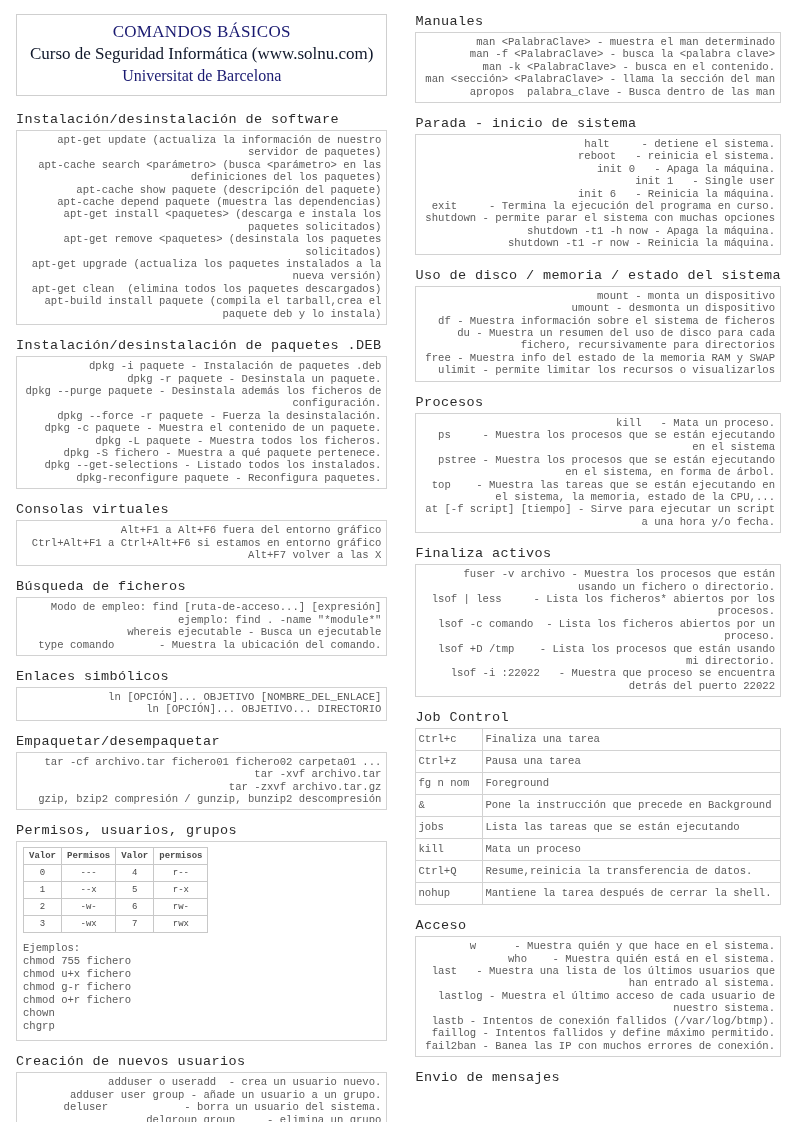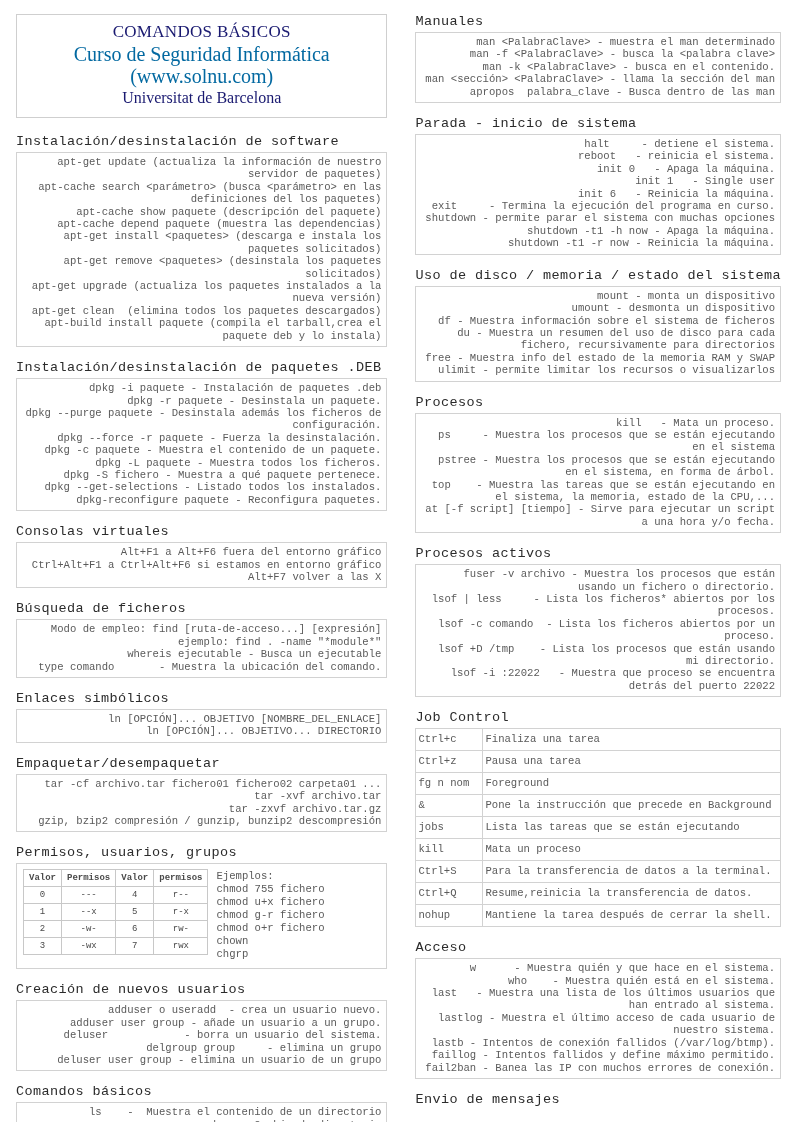--- a/index.html
+++ b/index.html
@@ -41,22 +41,22 @@
   }
   .title-box .t1 {
     font-family: "Liberation Serif", "DejaVu Serif", serif;
     color: #191970;
     font-size: 17px;
     line-height: 22px;
     letter-spacing: 0.3px;
   }
   .title-box .t2 {
     font-family: "Liberation Serif", "DejaVu Serif", serif;
-    color: #0369a1;
-    font-size: 20px;
+    color: #0f172a;
+    font-size: 17px;
     line-height: 22px;
   }
   .title-box .t3 {
     font-family: "Liberation Serif", "DejaVu Serif", serif;
     color: #191970;
     font-size: 16px;
     line-height: 22px;
   }
 
   
@@ -82,20 +82,21 @@
   }
   .sec-body .ln { display: block; white-space: pre-wrap; }
 
   
   .perm-wrap {
     border: 1px solid #d2d2d2;
     padding: 5px 6px 7px 6px;
     display: flex;
     align-items: flex-start;
     gap: 8px;
+    flex-direction: column;
   }
   table.perm {
     border-collapse: collapse;
     font-size: 9px;
     color: #4a4a4a;
   }
   table.perm th, table.perm td {
     border: 1px solid #c8c8c8;
     text-align: center;
     padding: 2px 6px;
@@ -239,21 +240,21 @@
         </div>
         <div class="section">
           <div class="sec-head">Uso de disco / memoria / estado del sistema</div>
           <div class="sec-body"><span class="ln">mount - monta un dispositivo</span><span class="ln">umount - desmonta un dispositivo</span><span class="ln">df - Muestra información sobre el sistema de ficheros</span><span class="ln">du - Muestra un resumen del uso de disco para cada fichero, recursivamente para directorios</span><span class="ln">free - Muestra info del estado de la memoria RAM y SWAP</span><span class="ln">ulimit - permite limitar los recursos o visualizarlos</span></div>
         </div>
         <div class="section">
           <div class="sec-head">Procesos</div>
           <div class="sec-body"><span class="ln">kill   - Mata un proceso.</span><span class="ln">ps     - Muestra los procesos que se están ejecutando en el sistema</span><span class="ln">pstree - Muestra los procesos que se están ejecutando en el sistema, en forma de árbol.</span><span class="ln">top    - Muestra las tareas que se están ejecutando en el sistema, la memoria, estado de la CPU,...</span><span class="ln">at [-f script] [tiempo] - Sirve para ejecutar un script a una hora y/o fecha.</span></div>
         </div>
         <div class="section">
-          <div class="sec-head">Procesos activos</div>
+          <div class="sec-head">Finaliza activos</div>
           <div class="sec-body"><span class="ln">fuser -v archivo - Muestra los procesos que están usando un fichero o directorio.</span><span class="ln">lsof | less     - Lista los ficheros* abiertos por los procesos.</span><span class="ln">lsof -c comando  - Lista los ficheros abiertos por un proceso.</span><span class="ln">lsof +D /tmp    - Lista los procesos que están usando mi directorio.</span><span class="ln">lsof -i :22022   - Muestra que proceso se encuentra detrás del puerto 22022</span></div>
         </div>
       </div>
 
     <div class="section">
       <div class="sec-head">Job Control</div>
       <table class="jobs">
         <tbody id="jobs-body">
             <tr>
               <td class="k">Ctrl+c</td>
@@ -273,24 +274,20 @@
             </tr>
             <tr>
               <td class="k">jobs</td>
               <td>Lista las tareas que se están ejecutando</td>
             </tr>
             <tr>
               <td class="k">kill</td>
               <td>Mata un proceso</td>
             </tr>
             <tr>
-              <td class="k">Ctrl+S</td>
-              <td>Para la transferencia de datos a la terminal.</td>
-            </tr>
-            <tr>
               <td class="k">Ctrl+Q</td>
               <td>Resume,reinicia la transferencia de datos.</td>
             </tr>
             <tr>
               <td class="k">nohup</td>
               <td>Mantiene la tarea después de cerrar la shell.</td>
             </tr>
           </tbody>
       </table>
     </div>

